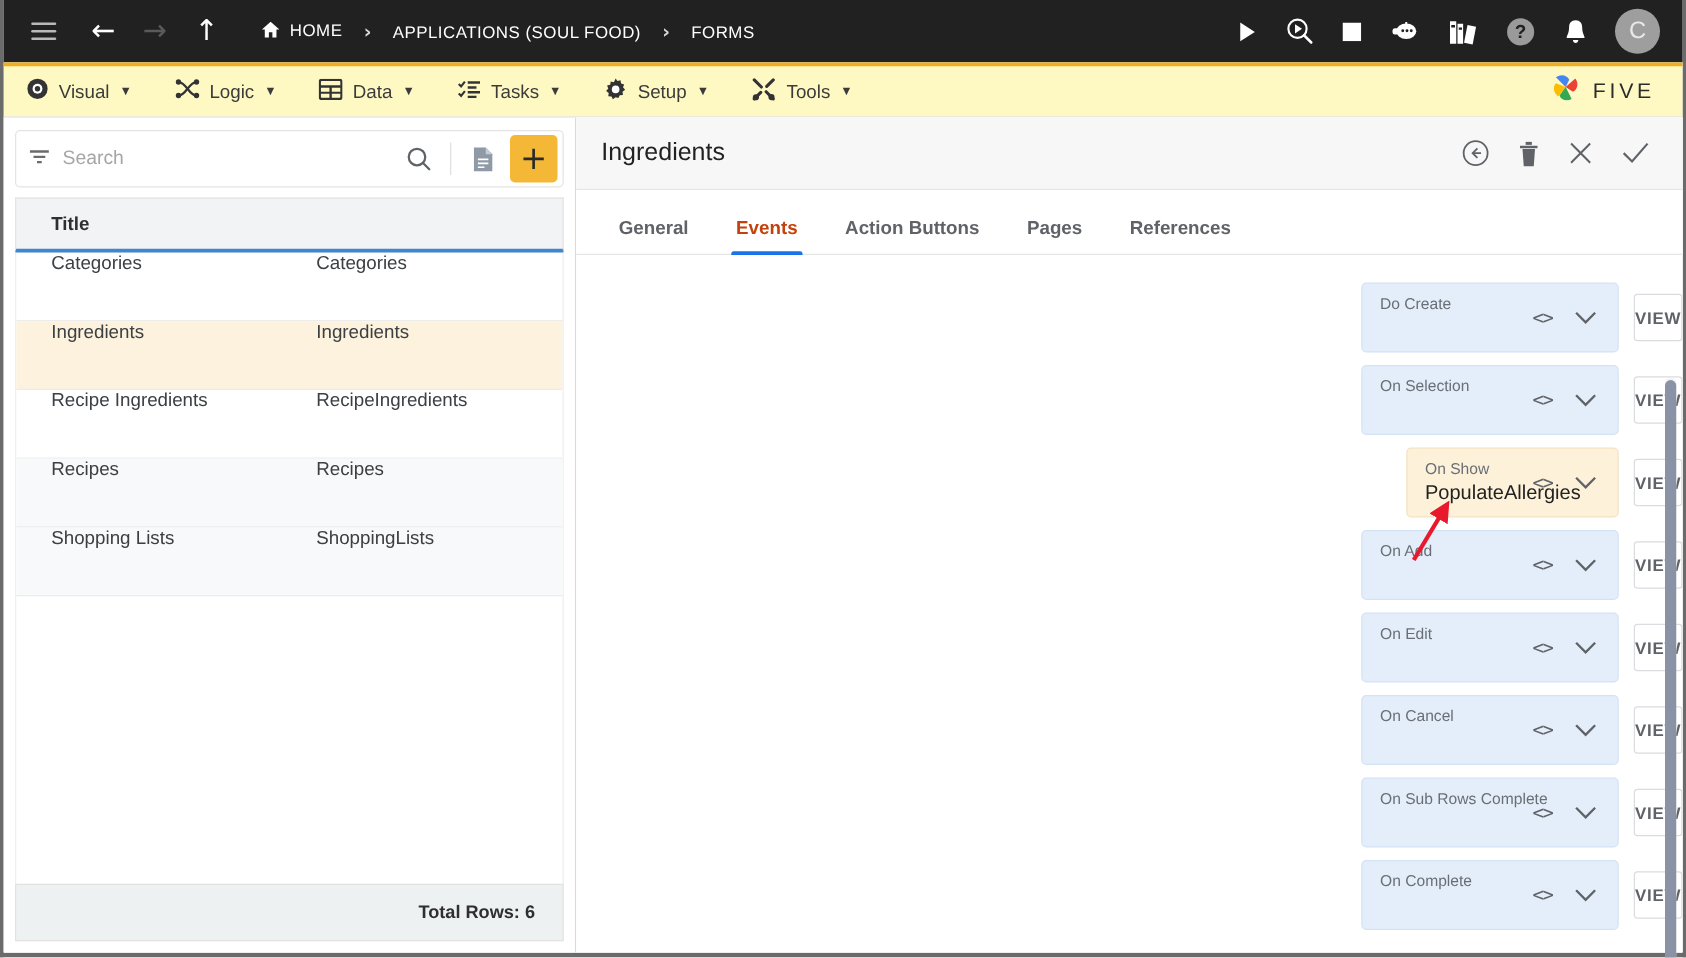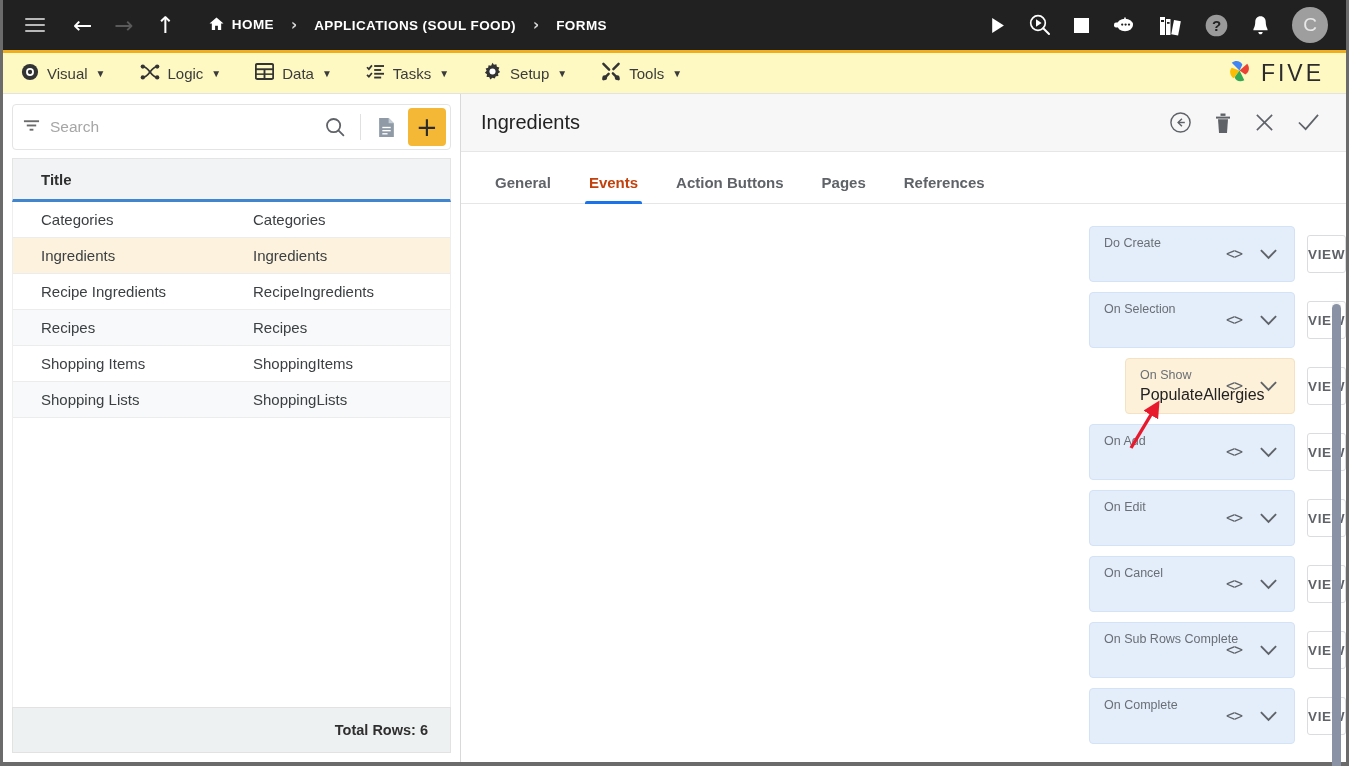--- a/index.html
+++ b/index.html
@@ -32,21 +32,21 @@
     cursor: pointer;
   }
   .hamburger { width: 20px; margin-right: 28px; }
   .hamburger span {
     display: block; height: 2px; background: #b9b9b9; margin: 4px 0; border-radius: 1px;
   }
   .navarrow { font-size: 23px; line-height: 1; margin-right: 22px; font-family: "DejaVu Sans", sans-serif; }
   .navarrow.dim { color: #5a5a5a; }
   .crumbs { display: flex; align-items: center; margin-left: 12px; }
   .crumb {
-    font-size: 13.5px; font-weight: bold; letter-spacing: .4px;
+    font-size: 13.5px; font-weight: normal; letter-spacing: .4px;
     color: #ffffff; cursor: pointer; white-space: nowrap;
   }
   .crumb-sep {
     font-size: 15px; color: #d8d8d8; margin: 0 17px; font-weight: bold;
     font-family: "DejaVu Sans", sans-serif;
   }
   .home-ico { margin-right: 8px; display: inline-block; vertical-align: -2px; }
   .tb-right { margin-left: auto; display: flex; align-items: center; gap: 22px; padding-right: 4px;}
   .avatar {
     width: 36px; height: 36px; border-radius: 50%;
@@ -67,21 +67,21 @@
     display: flex; align-items: center; gap: 8px;
     font-size: 15px; color: #3b3b3b; cursor: pointer;
     margin-right: 34px;
   }
   .menu-item .caret { font-size: 10px; color: #3b3b3b; }
   .brand {
     margin-left: auto; margin-right: 22px;
     display: flex; align-items: center; gap: 7px;
   }
   .brand-text {
-    font-size: 23px; letter-spacing: 3px; color: #2b2b2b;
+    font-size: 17px; letter-spacing: 3px; color: #2b2b2b;
     font-family: "Liberation Sans", sans-serif;
   }
 
   
   .body { flex: 1; display: flex; min-height: 0; background: #fff; }
 
   
   .left {
     width: 458px; min-width: 458px;
     border-right: 1px solid #d9d9d9;
@@ -120,21 +120,21 @@
     border-top: 1px solid #e4e4e4;
     border-left: 1px solid #e4e4e4; border-right: 1px solid #e4e4e4;
   }
   .th {
     font-size: 15px; font-weight: bold; color: #2f2f2f; padding-left: 28px;
   }
   .th.c1 { width: 220px; }
   .th.c2 { flex: 1; border-left: 1px solid #dcdcdc; padding-left: 20px; height: 22px; line-height: 22px;}
   .tbl-body { flex: 1; overflow: hidden; border-left: 1px solid #eee; border-right: 1px solid #eee;}
   .trow {
-    display: flex; align-items: center; height: 36px;
+    display: flex; height: 55px;
     border-bottom: 1px solid #ececec; cursor: pointer;
   }
   .trow.alt { background: #f8f9fa; }
   .trow.sel { background: #fdf2dd; }
   .td { font-size: 15px; color: #3c4043; padding-left: 28px; }
   .td.c1 { width: 220px; }
   .td.c2 { flex: 1; padding-left: 20px; }
   .tbl-filler { flex: 1; border-left: 1px solid #eee; border-right: 1px solid #eee; }
   .tbl-foot {
     height: 46px; background: #eef1f2; border: 1px solid #e2e2e2;
@@ -423,24 +423,20 @@
             <div class="td c1">Ingredients</div>
             <div class="td c2">Ingredients</div>
           </div>
           <div class="trow">
             <div class="td c1">Recipe Ingredients</div>
             <div class="td c2">RecipeIngredients</div>
           </div>
           <div class="trow alt">
             <div class="td c1">Recipes</div>
             <div class="td c2">Recipes</div>
-          </div>
-          <div class="trow">
-            <div class="td c1">Shopping Items</div>
-            <div class="td c2">ShoppingItems</div>
           </div>
           <div class="trow alt">
             <div class="td c1">Shopping Lists</div>
             <div class="td c2">ShoppingLists</div>
           </div>
           <div class="tbl-filler"></div>
         </div>
       </div>
       <div class="tbl-foot">
         <span class="total-rows">Total Rows: 6</span>

